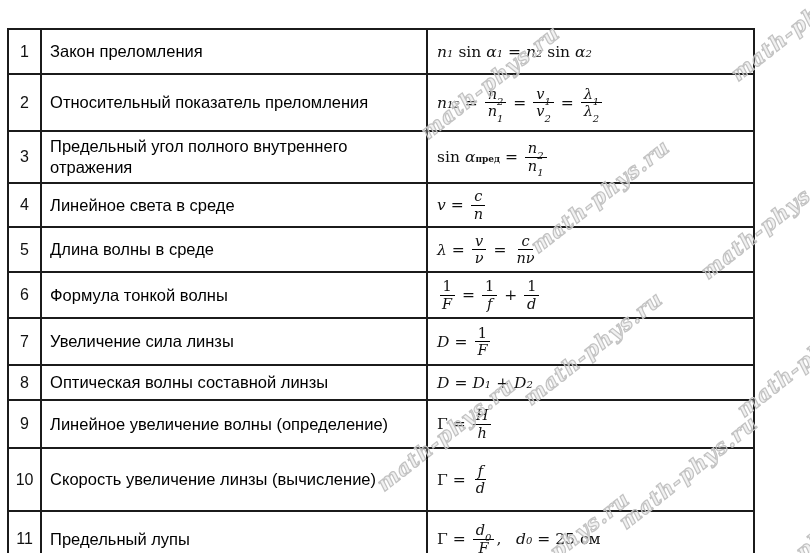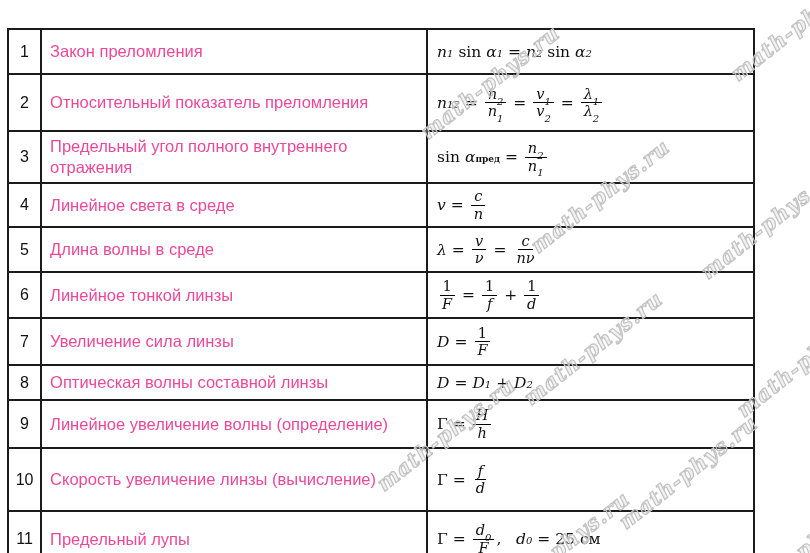--- a/index.html
+++ b/index.html
@@ -9,21 +9,21 @@
     font-family:"Liberation Sans", sans-serif;
   }
 
   
   table.ftable {
     position:absolute; left:7px; top:28px; width:748px;
     border-collapse:collapse; table-layout:fixed;
   }
   td { border:2px solid #1b1b1b; background:transparent; vertical-align:middle; }
   td.c-num   { width:33px;  text-align:center; font-size:16px; color:#111; }
-  td.c-label { width:385px; padding:3px 8px; font-size:16.5px; color:#ec4899; line-height:1.25; }
+  td.c-label { width:385px; padding:3px 8px; font-size:16.5px; color:#000000; line-height:1.25; }
   td.c-formula { width:326px; padding:2px 9px; font-family:"DejaVu Serif", serif; font-size:15.5px; color:#111; }
 
   .fwrap { display:flex; align-items:center; flex-wrap:nowrap; }
   .tk { white-space:pre; }
   .it { font-style:italic; }
   .rm { font-style:normal; }
   sub.sb { font-size:10px; font-style:italic; line-height:0; position:relative; top:2px; }
   sub.sb.rm-sub { font-style:normal; font-weight:600; font-size:9px; }
   .frac { display:inline-flex; flex-direction:column; align-items:center; margin:1px 2px;justify-content:center; }
   .frac .num, .frac .den { display:block; padding:0 3px; font-size:14.5px; line-height:1.12; text-align:center; white-space:pre; }
@@ -145,21 +145,21 @@
             <span class="tk rm">&nbsp;=&nbsp;</span>
             <span class="frac">
               <span class="num"><span class="tk it">c</span></span>
               <span class="den"><span class="tk it">nν</span></span>
             </span>
           </span>
         </td>
       </tr>
       <tr style="height: 46px;">
         <td class="c-num">6</td>
-        <td class="c-label">Линейное тонкой линзы</td>
+        <td class="c-label">Формула тонкой волны</td>
         <td class="c-formula">
           <span class="fwrap">
             <span class="frac">
               <span class="num"><span class="tk rm">1</span></span>
               <span class="den"><span class="tk it">F</span></span>
             </span>
             <span class="tk rm">&nbsp;=&nbsp;</span>
             <span class="frac">
               <span class="num"><span class="tk rm">1</span></span>
               <span class="den"><span class="tk it">f</span></span>

